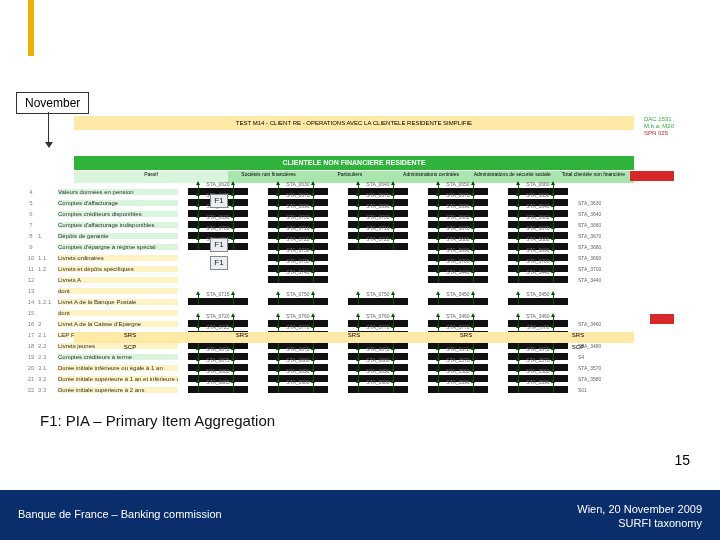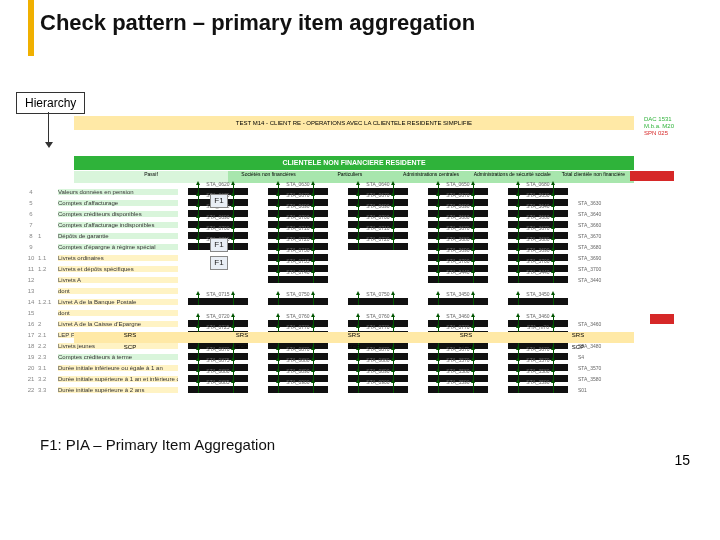--- a/index.html
+++ b/index.html
@@ -30,34 +30,33 @@
 .cellblk .bar{width:60px;height:7px;background:#111}
 .cellblk .arr{position:absolute;width:1px;height:10px;background:#050;bottom:0}
 .cellblk .arr::before{content:"";position:absolute;top:-4px;left:-2px;border-left:2.5px solid transparent;border-right:2.5px solid transparent;border-bottom:4px solid #050}
 .cellblk .code{position:absolute;top:-7px;font-size:5px;color:#666}
 .row .endcol{width:40px;font-size:5px;color:#666;text-align:left}
 .f1{position:absolute;width:16px;height:12px;background:#e9eef5;border:1px solid #888;font-size:8px;text-align:center;line-height:12px;color:#222;z-index:15}
 .footrow{position:absolute;left:50px;height:11px;width:560px;font-size:6px;display:flex}
 .footrow.bot{top:228px}
 .footrow.ob{top:216px;background:#ffe9a6}
 .footrow .fc{flex:1;text-align:center}
-.caption{position:absolute;left:40px;top:436px;font-size:15px;color:#111}
+.caption{position:absolute;left:40px;top:412px;font-size:15px;color:#111}
 .pagenum{position:absolute;right:30px;top:452px;font-size:14px}
 .footer{position:absolute;left:0;bottom:0;width:720px;height:50px;background:#0a2d6b;color:#fff}
 .footer .fl{position:absolute;left:18px;top:18px;font-size:11px}
 .footer .fr{position:absolute;right:18px;top:12px;font-size:11px;text-align:right;line-height:14px}
 </style>
 </head>
 <body>
 <div class="slide">
 
 <div class="accent"></div>
-<div class="title">Check pattern – primary item aggregation</div>
 
-<div class="hier-box"><span>Hierarchy</span></div>
+<div class="hier-box"><span>November</span></div>
 <div class="hier-line"></div>
 
 <div class="sheet">
   <div class="yellow" style="font-size:6px;text-align:center;line-height:14px"><span>TEST  M14 - CLIENT RE - OPERATIONS AVEC LA CLIENTELE RESIDENTE SIMPLIFIE</span></div>
   <div class="rightbox" id="rtags">
         <div class="tag g"><span>DAC</span> <span>1531</span></div>
         <div class="tag g"><span>M.b.a.</span> <span>M20</span></div>
         <div class="tag r"><span>SPN</span> <span>025</span></div>
       </div>
   <div class="greenhdr" style="font-size:7px;color:#fff;text-align:center;line-height:14px;font-weight:bold"><span>CLIENTELE NON FINANCIERE RESIDENTE</span></div>
@@ -692,14 +691,21 @@
         <div class="fc">SCP</div>
         <div class="fc">SCP</div>
         <div class="fc">SCP</div>
         <div class="fc">SCP</div>
       </div>
 </div>
 
 <div class="caption">F1: PIA – Primary Item Aggregation</div>
 <div class="pagenum">15</div>
 
+<div class="footer">
+  <div class="fl">Banque de France – Banking commission</div>
+  <div class="fr">
+    <span>Wien, 20 November  2009</span><br>
+    <span>SURFI taxonomy</span>
+  </div>
+</div>
 
 </div>
 
 </body></html>

